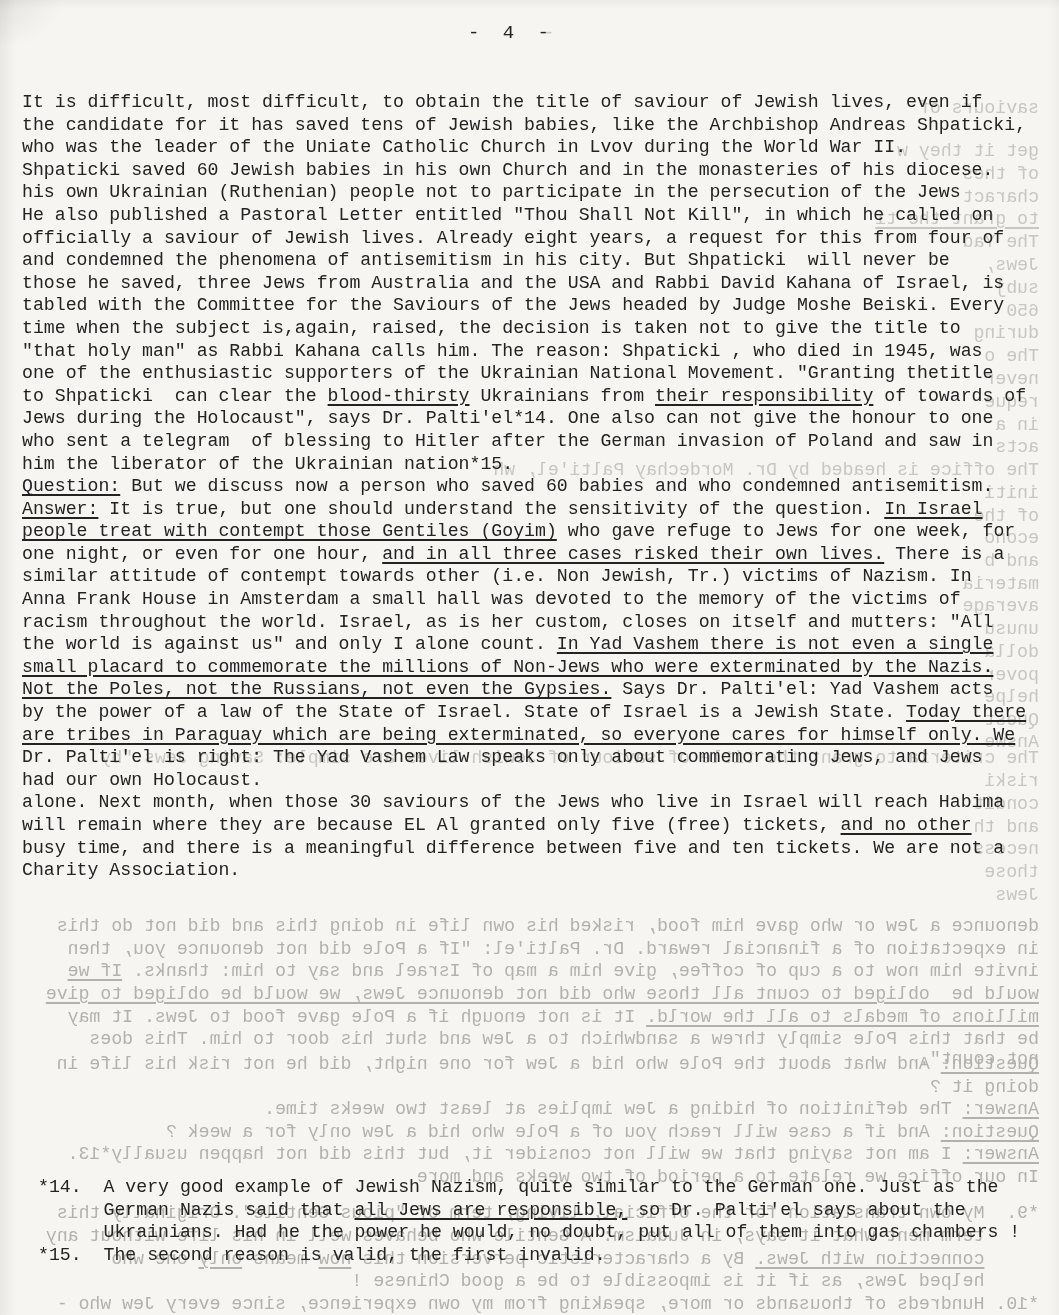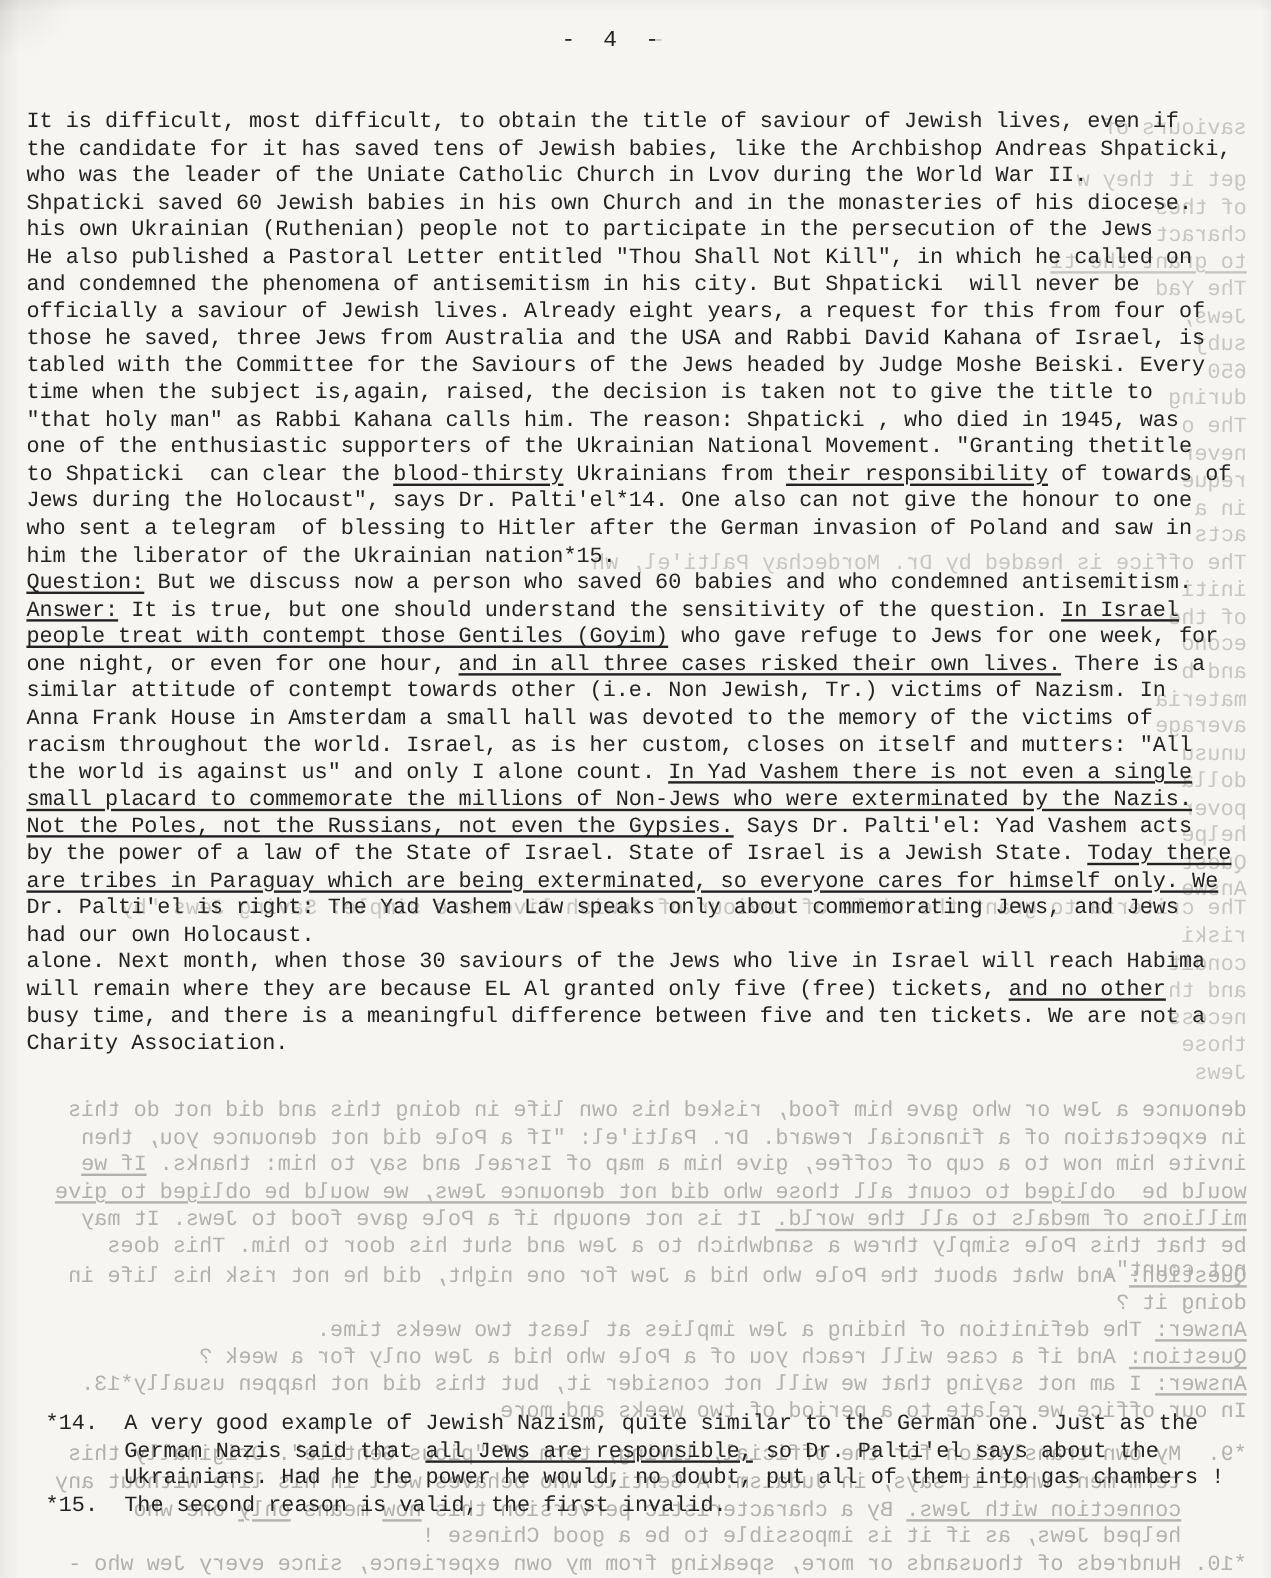--- a/index.html
+++ b/index.html
@@ -106,22 +106,22 @@
   <div class="pageno">- 4 -</div>
   <div class="stray-dash">-</div>
 
   <div class="main" id="body">
       <div class="tline"><span>It is difficult, most difficult, to obtain the title of saviour of Jewish lives, even if</span></div>
       <div class="tline"><span>the candidate for it has saved tens of Jewish babies, like the Archbishop Andreas Shpaticki,</span></div>
       <div class="tline"><span>who was the leader of the Uniate Catholic Church in Lvov during the World War II.</span></div>
       <div class="tline"><span>Shpaticki saved 60 Jewish babies in his own Church and in the monasteries of his diocese.</span></div>
       <div class="tline"><span>his own Ukrainian (Ruthenian) people not to participate in the persecution of the Jews</span></div>
       <div class="tline"><span>He also published a Pastoral Letter entitled "Thou Shall Not Kill", in which he called on</span></div>
+      <div class="tline"><span>officially a saviour of Jewish lives. Already eight years, a request for this from four of</span></div>
       <div class="tline"><span>and condemned the phenomena of antisemitism in his city. But Shpaticki  will never be</span></div>
-      <div class="tline"><span>officially a saviour of Jewish lives. Already eight years, a request for this from four of</span></div>
       <div class="tline"><span>those he saved, three Jews from Australia and the USA and Rabbi David Kahana of Israel, is</span></div>
       <div class="tline"><span>tabled with the Committee for the Saviours of the Jews headed by Judge Moshe Beiski. Every</span></div>
       <div class="tline"><span>time when the subject is,again, raised, the decision is taken not to give the title to</span></div>
       <div class="tline"><span>"that holy man" as Rabbi Kahana calls him. The reason: Shpaticki , who died in 1945, was</span></div>
       <div class="tline"><span>one of the enthusiastic supporters of the Ukrainian National Movement. "Granting thetitle</span></div>
       <div class="tline"><span>to Shpaticki  can clear the </span><span class="u">blood-thirsty</span><span> Ukrainians from </span><span class="u">their responsibility</span><span> of towards of</span></div>
       <div class="tline"><span>Jews during the Holocaust", says Dr. Palti'el*14. One also can not give the honour to one</span></div>
       <div class="tline"><span>who sent a telegram  of blessing to Hitler after the German invasion of Poland and saw in</span></div>
       <div class="tline"><span>him the liberator of the Ukrainian nation*15.</span></div>
       <div class="tline"><span class="u">Question:</span><span> But we discuss now a person who saved 60 babies and who condemned antisemitism.</span></div>

